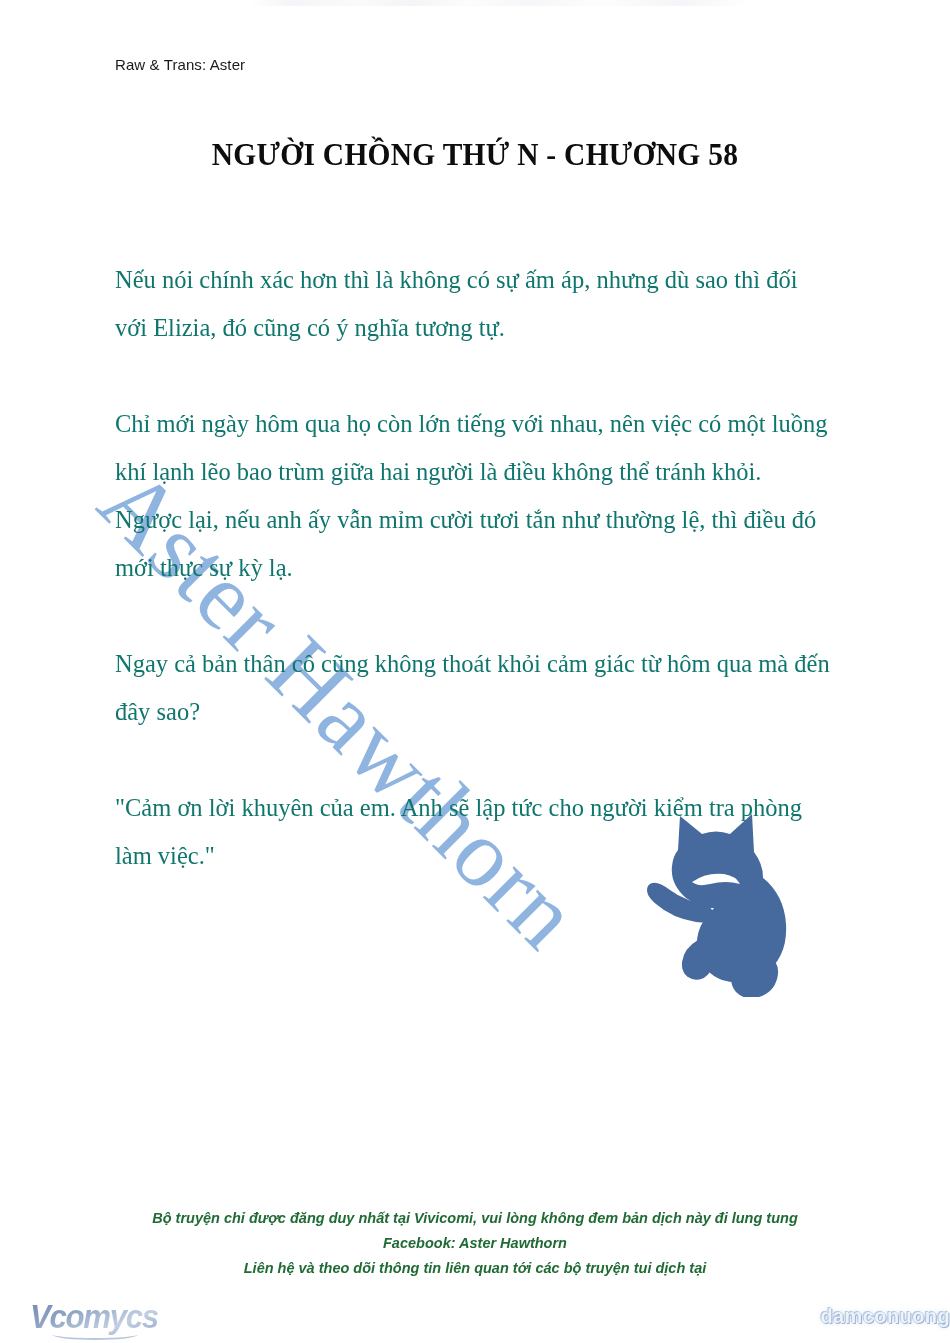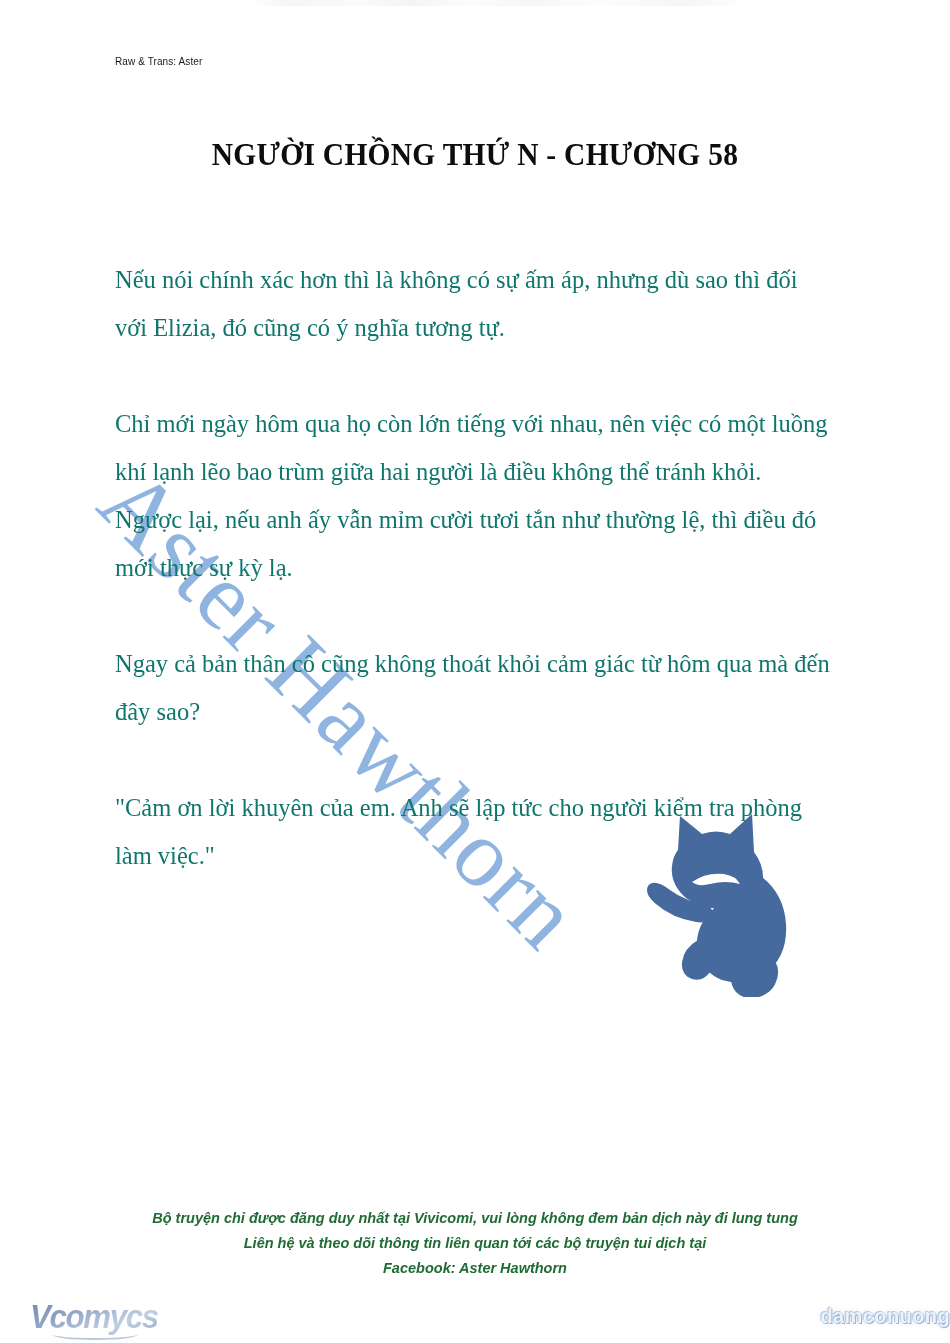--- a/index.html
+++ b/index.html
@@ -38,21 +38,21 @@
     opacity: 0.9;
     pointer-events: none;
   }
 
   
   .credit {
     position: absolute;
     left: 115px;
     top: 56px;
     font-family: "Liberation Sans", "DejaVu Sans", sans-serif;
-    font-size: 10px;
+    font-size: 15px;
     color: #1a1a1a;
     letter-spacing: 0.1px;
     white-space: nowrap;
   }
 
   
   .chapter-title {
     position: absolute;
     left: 0;
     right: 0;
@@ -222,22 +222,22 @@
 
       <path d="M58 128 Q44 136 42 150 Q41 163 52 167
                Q63 170 70 160 Q74 150 70 140 Z"></path>
     </g>
 
     <path d="M52 70 Q66 60 84 62 Q96 64 100 72 Q86 68 70 72 Q58 75 52 70 Z" fill="#ffffff"></path>
   </svg>
 
   <div class="footer-note">
     <div>Bộ truyện chỉ được đăng duy nhất tại Vivicomi, vui lòng không đem bản dịch này đi lung tung</div>
+    <div>Facebook: Aster Hawthorn</div>
     <div>Liên hệ và theo dõi thông tin liên quan tới các bộ truyện tui dịch tại</div>
-    <div>Facebook: Aster Hawthorn</div>
   </div>
 
   <div class="brand-bar">
     <div class="vcomycs">Vcomycs</div>
     <div class="vcomycs-underscore"></div>
     <div class="damconuong">damconuong</div>
   </div>
 
 </div>
 

